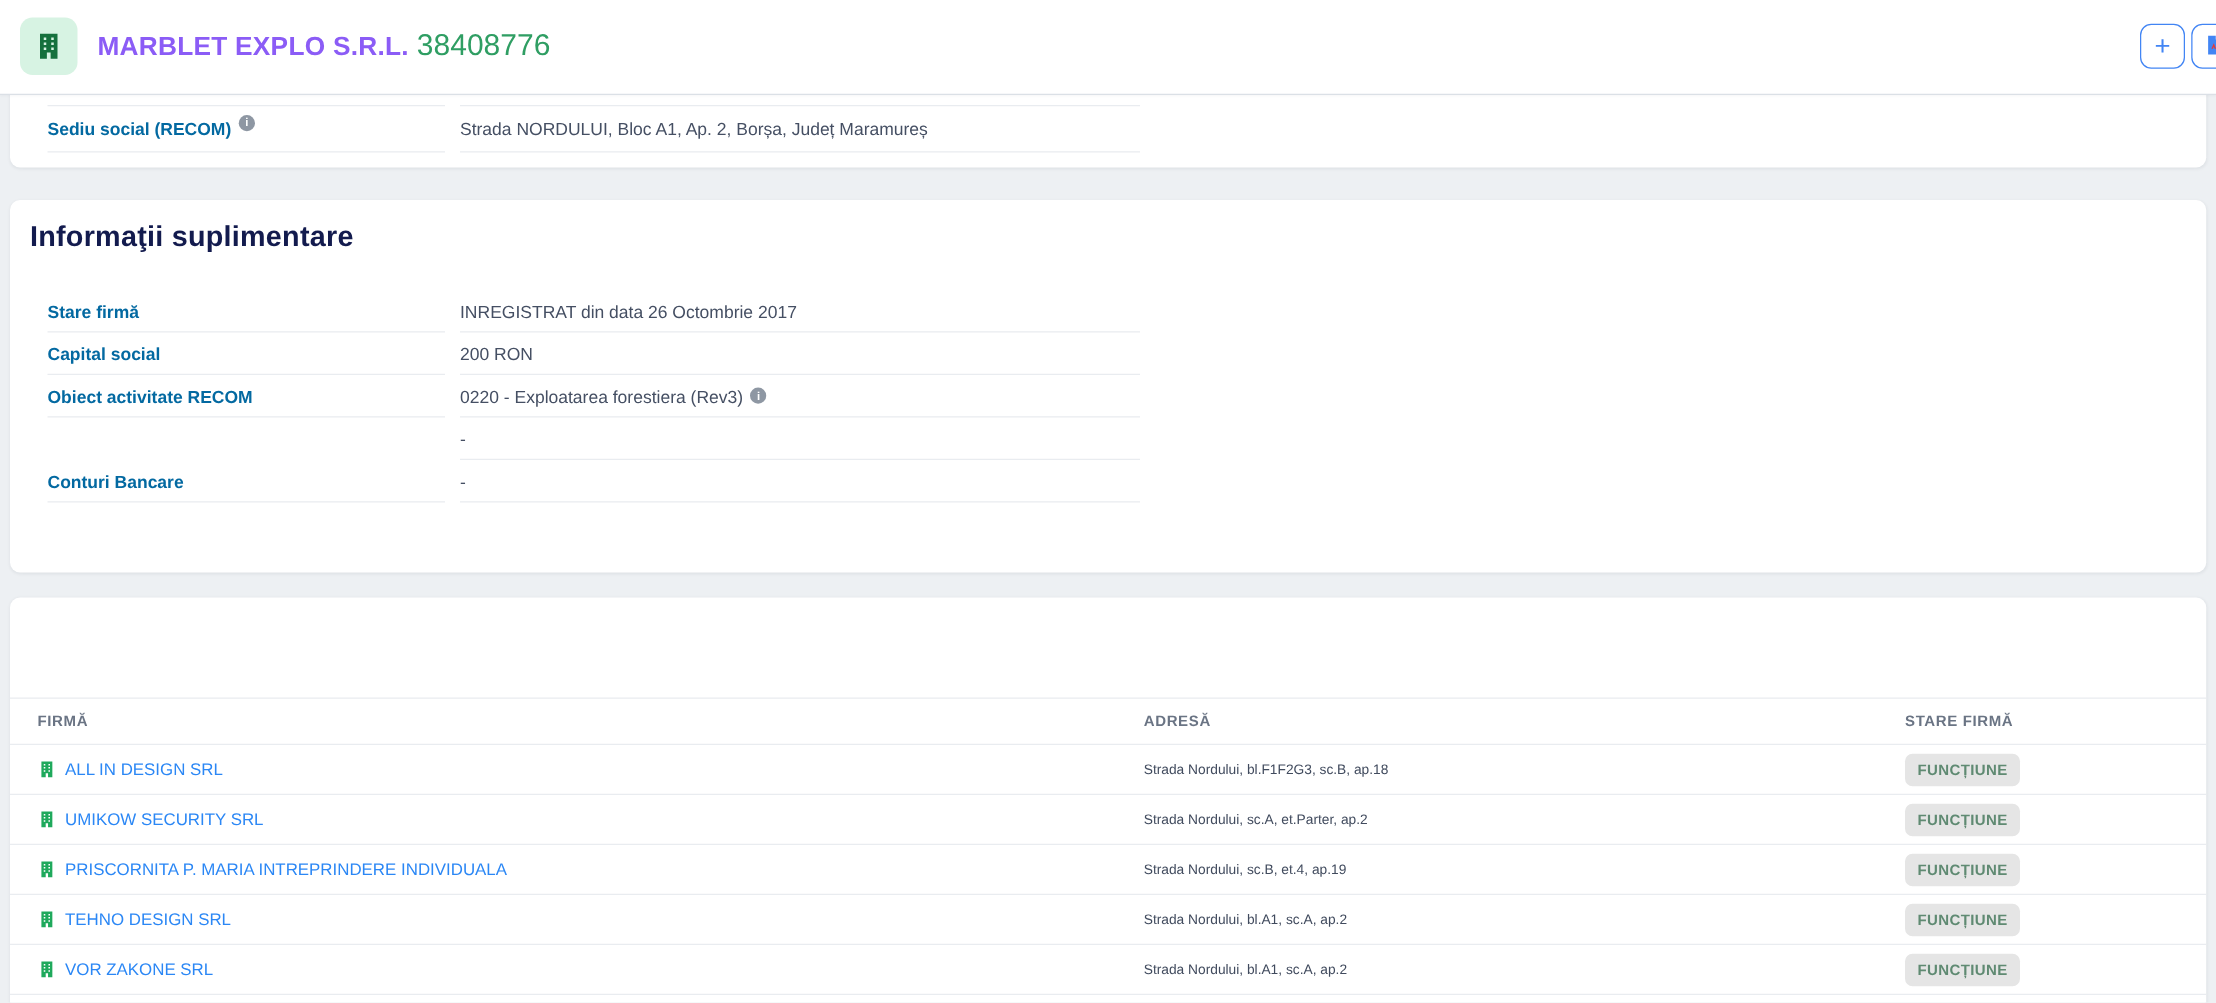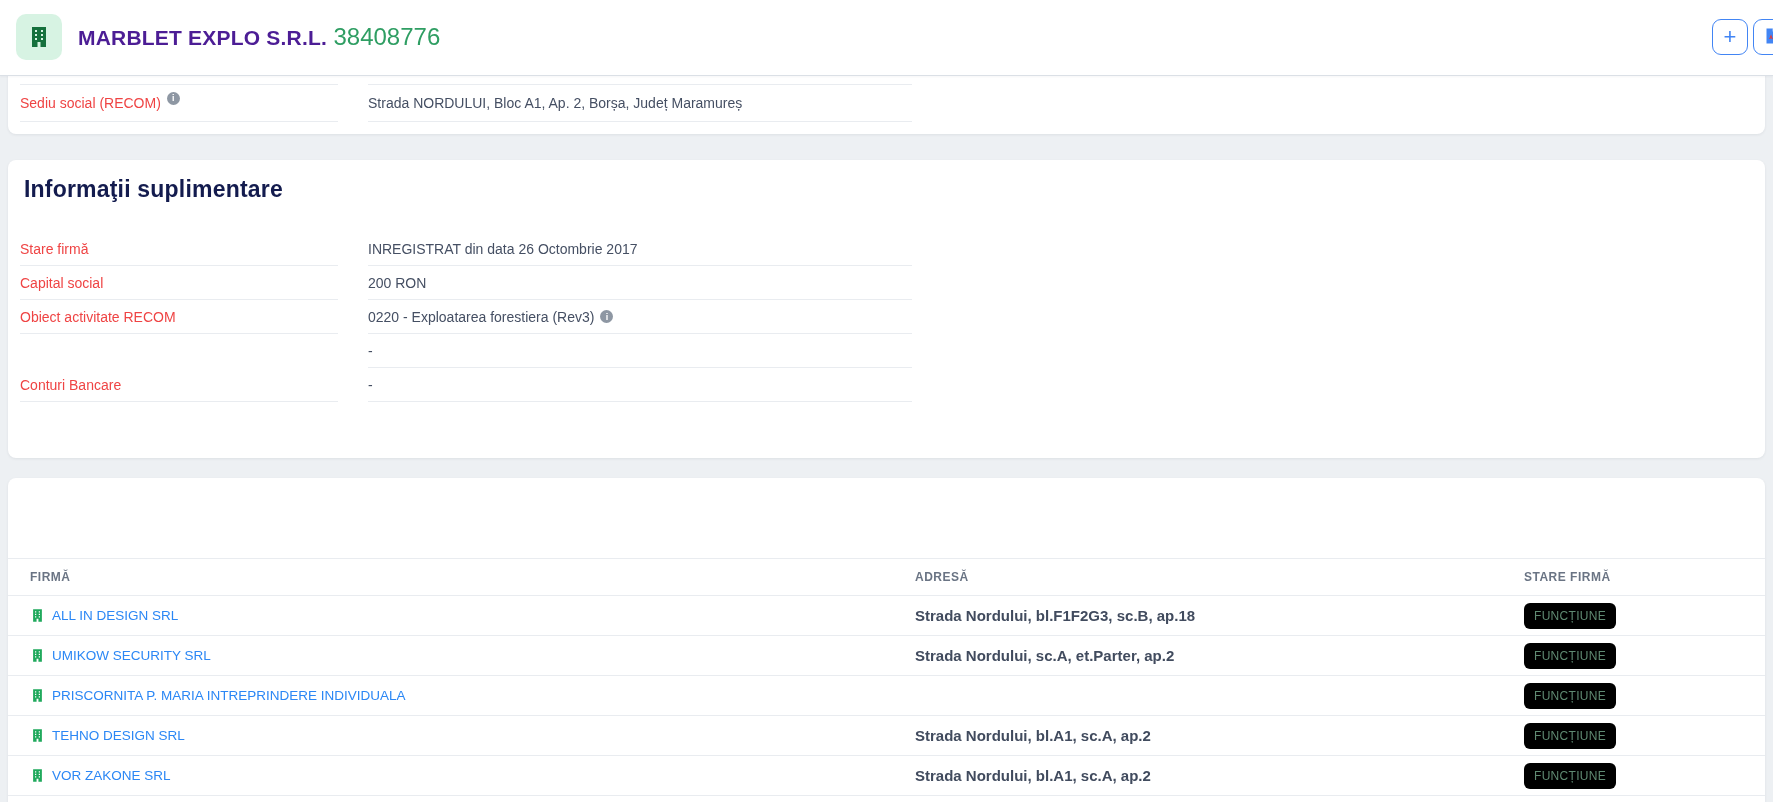--- a/index.html
+++ b/index.html
@@ -16,21 +16,21 @@
     background:#ffffff; border-bottom:1px solid #dbe0e6;
     box-shadow:0 1px 2px rgba(16,24,40,.04);
     z-index:10;
   }
   .brandbox { position:absolute; left:16px; top:14px; display:flex; align-items:center; gap:16px; }
   .company-icon-box {
     width:46px; height:46px; border-radius:10px; background:#d7f3e3;
     display:flex; align-items:center; justify-content:center; color:#15703d;
   }
   .company-icon-box svg { width:24px; height:24px; }
-  .page-title { font-size:21px; font-weight:700; color:#4c1d95; letter-spacing:.2px; }
+  .page-title { font-size:21px; font-weight:700; color:#8b5cf6; letter-spacing:.2px; }
   .company-id { font-size:24px; font-weight:400; color:#2f9e63; margin-left:2px; }
   .icon-btn {
     position:absolute; top:19px; width:36px; height:36px;
     background:#fff; border:1.5px solid #4285f4; border-radius:9px;
     display:flex; align-items:center; justify-content:center; cursor:pointer;
   }
   .icon-btn.add { left:1712px; color:#4285f4; font-size:22px; font-weight:500; line-height:1; }
   .icon-btn.pdf { left:1753px; }
   .icon-btn.pdf svg { width:18px; height:18px; }
   
@@ -44,21 +44,21 @@
   .card {
     position:absolute; left:8px; width:1757px; background:#fff;
     border-radius:8px; box-shadow:0 1px 3px rgba(16,24,40,.07);
   }
   #card-peek { top:66px; height:68px; z-index:1; }
   #card-info { top:160px; height:298px; }
   #card-addr { top:478px; height:340px; }
   
   .dl-row { position:absolute; left:0; right:0; }
   .dl-label, .dl-value { position:absolute; top:0; height:100%; display:flex; align-items:center; gap:6px; }
-  .dl-label { left:12px;  width:318px; font-size:14px; font-weight:400; color:#ef4444; }
+  .dl-label { left:30px;  width:318px; font-size:14px; font-weight:700; color:#0369a1; }
   .dl-value { left:360px; width:544px; font-size:14px; font-weight:400; color:#454f63; }
   .bordered .dl-label, .bordered .dl-value { border-bottom:1px solid #e9ecf0; }
   .topline .dl-label, .topline .dl-value { border-top:1px solid #e9ecf0; }
   #card-peek .dl-row { top:18px; height:38px; }
   .inf-rows { position:absolute; left:0; right:0; top:72px; }
   .inf-row { position:relative; height:34px; }
   .info-ic {
     width:13px; height:13px; border-radius:50%; background:#8e97a3; color:#fff;
     font-size:9px; font-weight:700; display:inline-flex; align-items:center; justify-content:center;
     cursor:pointer; flex:0 0 auto;
@@ -74,30 +74,30 @@
     border-top:1px solid #e9ecf0; border-bottom:1px solid #e9ecf0;
   }
   .tbl-head span {
     position:absolute; top:0; height:100%; display:flex; align-items:center;
     font-size:12px; font-weight:700; color:#6a7484; letter-spacing:.5px;
   }
   .tbl-rows { position:absolute; left:0; right:0; top:118px; }
   .tbl-row { position:relative; height:40px; border-bottom:1px solid #e9ecf0; }
   .cell { position:absolute; top:0; height:100%; display:flex; align-items:center; }
   .c-firm   { left:22px; gap:7px; }
-  .c-addr   { left:907px; font-size:15px; color:#414b5e;font-weight:bold; }
+  .c-addr   { left:907px; font-size:11px; color:#414b5e; }
   .c-status { left:1516px; }
   .th-firm   { left:22px; }
   .th-addr   { left:907px; }
   .th-status { left:1516px; }
   .bicon { color:#1fa95c; display:inline-flex; }
   .bicon svg { width:15px; height:15px; }
   .link { font-size:13.5px; color:#2b87f5; text-decoration:none; cursor:pointer; }
   .badge {
-    background:#000000; color:#5f8a72; font-size:12px; font-weight:400;
+    background:#e5e5e5; color:#5f8a72; font-size:12px; font-weight:700;
     padding:6px 10px; border-radius:6px; letter-spacing:.3px;
   }
 </style>
 </head>
 <body>
 
 <div class="legend">
 
 <span class="legend-item">
       <i class="dot" style="background: rgb(59, 130, 246);"></i>
@@ -202,20 +202,21 @@
       </div>
       <div class="tbl-row">
         <span class="cell c-firm">
           <span class="bicon">
             <svg viewBox="0 0 24 24">
               <path fill="currentColor" fill-rule="evenodd" d="M5 2h14v20H5Zm3 3h2v2H8Zm6 0h2v2h-2Zm-6 4h2v2H8Zm6 0h2v2h-2Zm-6 4h2v2H8Zm6 0h2v2h-2Zm-3.5 4h3v5h-3Z"></path>
             </svg>
           </span>
           <a class="link">PRISCORNITA P. MARIA INTREPRINDERE INDIVIDUALA</a>
         </span>
+        <span class="cell c-addr">Strada Nordului, sc.B, et.4, ap.19</span>
         <span class="cell c-status">
           <span class="badge">FUNCȚIUNE</span>
         </span>
       </div>
       <div class="tbl-row">
         <span class="cell c-firm">
           <span class="bicon">
             <svg viewBox="0 0 24 24">
               <path fill="currentColor" fill-rule="evenodd" d="M5 2h14v20H5Zm3 3h2v2H8Zm6 0h2v2h-2Zm-6 4h2v2H8Zm6 0h2v2h-2Zm-6 4h2v2H8Zm6 0h2v2h-2Zm-3.5 4h3v5h-3Z"></path>
             </svg>

